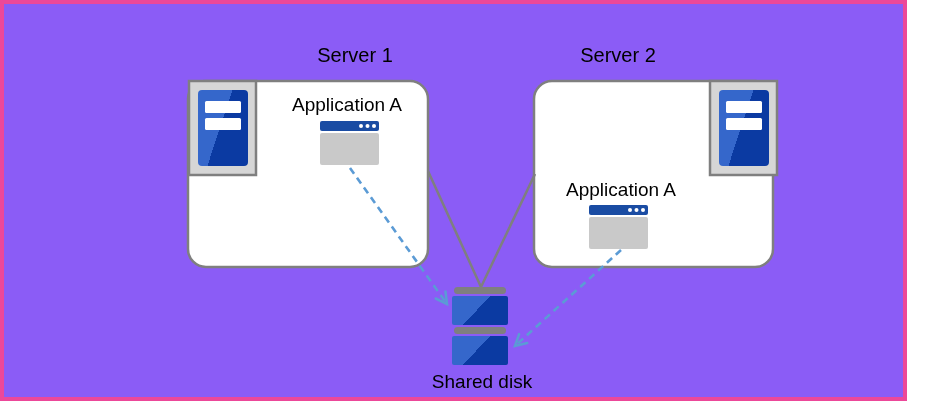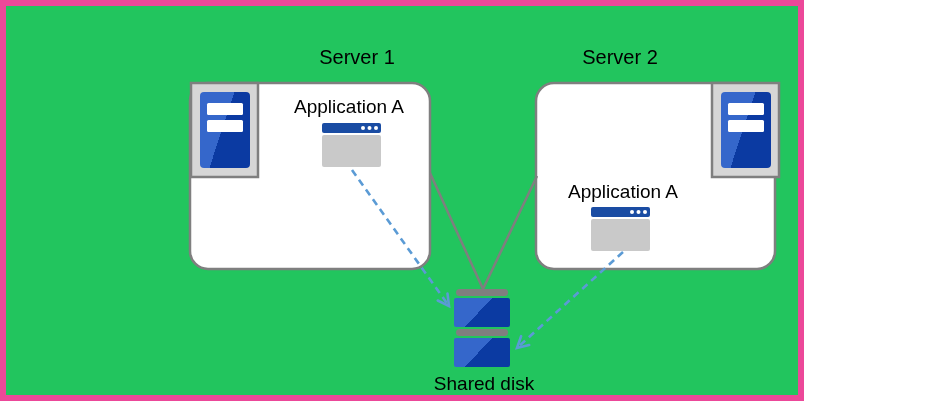--- a/index.html
+++ b/index.html
@@ -3,25 +3,25 @@
 <meta charset="utf-8">
 <style>
   html, body {
     margin: 0;
     padding: 0;
     background: #ffffff;
     font-family: "Liberation Sans", sans-serif;
   }
   .canvas {
     position: relative;
-    width: 804px;
+    width: 907px;
     height: 401px;
     box-sizing: border-box;
-    border: 6px solid #ec4899;
-    background: #22c55e;
+    border: 4px solid #ec4899;
+    background: #8b5cf6;
     overflow: hidden;
   }
   svg { display: block; }
   text {
     font-family: "Liberation Sans", sans-serif;
     fill: #000000;
   }
   .node-label   { font-size: 20px; }
   .inner-label  { font-size: 19px; }
 </style>

